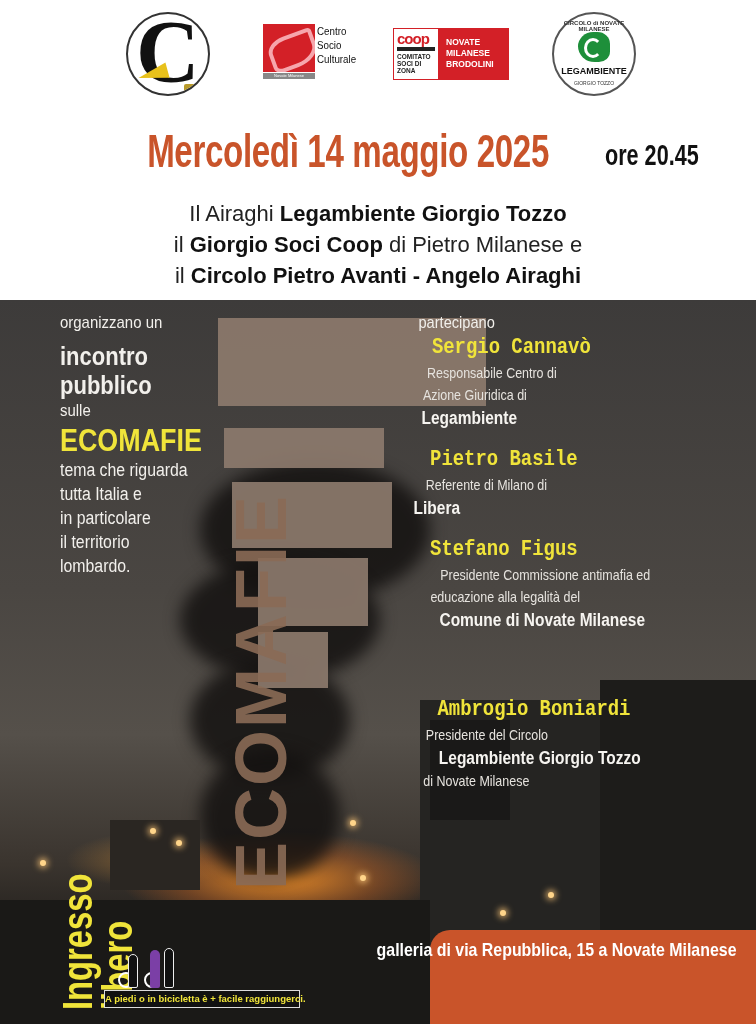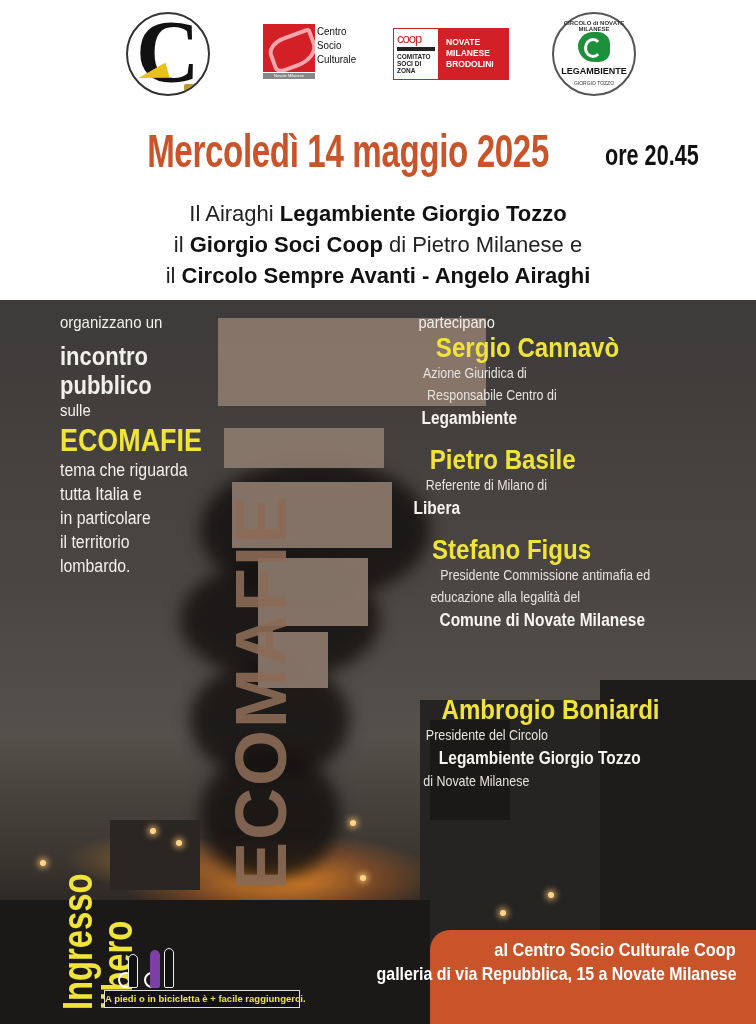--- a/index.html
+++ b/index.html
@@ -15,21 +15,21 @@
     .logo-c .badge { position:absolute; left:56px; top:70px; width:12px; height:8px; background:#b89a2a; border-radius:2px; }
 
     .logo-csc { left:263px; top:24px; width:100px; height:58px; }
     .logo-csc .sq { position:absolute; left:0; top:0; width:52px; height:48px; background:#d32027; overflow:hidden; }
     .logo-csc .sq::before { content:""; position:absolute; left:6px; top:10px; width:40px; height:26px; border:4px solid #f6a6ad; border-radius:40% 10% 50% 20%; transform:rotate(-20deg); }
     .logo-csc .strip { position:absolute; left:0; top:49px; width:52px; height:6px; background:#888; color:#fff; font-size:4px; line-height:6px; text-align:center; }
     .logo-csc .txt { position:absolute; left:54px; top:0; font-family:"Liberation Sans", sans-serif; font-size:11.5px; line-height:14px; color:#111; transform:scaleX(0.85); transform-origin:left top; white-space:pre-line; }
 
     .logo-coop { left:393px; top:28px; width:116px; height:52px; border:1px solid #d32027; background:#fff; }
     .logo-coop .l { position:absolute; left:3px; top:3px; width:38px; }
-    .logo-coop .coop { font-size:13px; font-weight:normal; color:#d32027; letter-spacing:-1px; line-height:14px; }
+    .logo-coop .coop { font-size:15px; font-weight:bold; color:#d32027; letter-spacing:-1px; line-height:14px; }
     .logo-coop .bar { width:38px; height:4px; background:#222; margin:1px 0 2px 0; }
     .logo-coop .sub { font-size:6.5px; font-weight:bold; line-height:7px; color:#222; white-space:pre-line; }
     .logo-coop .r { position:absolute; left:44px; top:0; width:71px; height:50px; background:#d32027; color:#fff; font-size:8.5px; font-weight:bold; line-height:11px; padding:8px 0 0 8px; white-space:pre-line; }
 
     .logo-leg { left:552px; top:12px; width:84px; height:84px; border-radius:50%; border:2px solid #555; background:#fff; }
     .logo-leg .ring-top { position:absolute; left:0; top:6px; width:80px; text-align:center; font-size:6px; color:#333; font-weight:bold; }
     .logo-leg .swan { position:absolute; left:24px; top:18px; width:32px; height:30px; background:#1e8f3a; border-radius:55% 45% 40% 60%; }
     .logo-leg .swan::after { content:""; position:absolute; left:6px; top:6px; width:12px; height:14px; border:3px solid #fff; border-radius:50%; border-right-color:transparent; }
     .logo-leg .name { position:absolute; left:0; top:52px; width:80px; text-align:center; font-size:9px; font-weight:bold; color:#111; }
     .logo-leg .ring-bot { position:absolute; left:0; top:66px; width:80px; text-align:center; font-size:5px; color:#333; }
@@ -61,21 +61,21 @@
     
     .left-col { position:absolute; left:60px; top:312px; width:190px; color:#f2f0ec; }
     .left-col .small { font-size:17px; line-height:22px; transform:scaleX(0.88); transform-origin:left; white-space:nowrap; }
     .left-col .big { font-size:25px; font-weight:bold; line-height:29px; transform:scaleX(0.88); transform-origin:left; white-space:nowrap; }
     .left-col .eco { font-size:32px; font-weight:bold; color:#f0e43a; line-height:36px; transform:scaleX(0.84); transform-origin:left; white-space:nowrap; }
     .left-col .theme { font-size:18px; line-height:24px; transform:scaleX(0.88); transform-origin:left; white-space:nowrap; }
 
     
     .right-col { position:absolute; right:30px; top:312px; width:320px; color:#f2f0ec; }
     .right-col .hdr { font-size:17px; line-height:22px; }
-    .right-col .name { font-size:28px; font-weight:bold; color:#f0e43a; line-height:28px; }
+    .right-col .name { font-size:22px; font-weight:bold; color:#f0e43a; line-height:28px;font-family:Liberation Mono, monospace; }
     .right-col .role { font-size:14.5px; line-height:22px; color:#e6e3de; }
     .right-col .org { font-size:18px; font-weight:bold; line-height:24px; color:#f6f4f0; }
     .right-col .gap { height:14px; }
     .cond { display:inline-block; transform:scaleX(0.86); transform-origin:right; white-space:nowrap; }
 
     
     .ingresso { position:absolute; left:58px; top:1010px; transform:rotate(-90deg); transform-origin:left top; white-space:nowrap; }
     .ingresso .w { display:block; font-size:42px; font-weight:bold; color:#f0e43a; line-height:40px; transform:scaleX(0.78); transform-origin:left; }
 
     .bike-group { position:absolute; left:118px; top:948px; width:70px; height:40px; }
@@ -130,21 +130,21 @@
   </div>
 
   <div class="date-line">
     <span class="date-wrap"><span class="date-main">Mercoledì 14 maggio 2025</span></span>
   </div>
   <span class="date-time" style="top:138px;">ore 20.45</span>
 
   <div class="org-lines">
     <div><span class="l">Il Airaghi </span><b>Legambiente Giorgio Tozzo</b></div>
     <div><span class="l">il </span><b>Giorgio Soci Coop</b><span class="l"> di Pietro Milanese e</span></div>
-    <div><span class="l">il </span><b>Circolo Sempre Avanti - Angelo Airaghi</b></div>
+    <div><span class="l">il </span><b>Circolo Pietro Avanti - Angelo Airaghi</b></div>
   </div>
 </div>
 
 <div class="photo">
 
   <div class="smoke" style="left:200px;top:160px;width:230px;height:140px;"></div>
   <div class="smoke" style="left:180px;top:260px;width:200px;height:120px;"></div>
   <div class="smoke" style="left:190px;top:360px;width:160px;height:120px;"></div>
   <div class="smoke" style="left:200px;top:450px;width:140px;height:130px;"></div>
 
@@ -184,22 +184,22 @@
   <div class="theme">in particolare</div>
   <div class="theme">il territorio</div>
   <div class="theme">lombardo.</div>
 </div>
 
 <div class="right-col">
   <div class="hdr"><span class="cond">partecipano</span></div>
 
   <div>
     <div class="name"><span class="cond">Sergio Cannavò</span></div>
+    <div class="role"><span class="cond">Responsabile Centro di</span></div>
     <div class="role"><span class="cond">Azione Giuridica di</span></div>
-    <div class="role"><span class="cond">Responsabile Centro di</span></div>
     <div class="org"><span class="cond">Legambiente</span></div>
   </div>
   <div class="gap" style="height:16px"></div>
 
   <div>
     <div class="name"><span class="cond">Pietro Basile</span></div>
     <div class="role"><span class="cond">Referente di Milano di</span></div>
     <div class="org"><span class="cond">Libera</span></div>
   </div>
   <div class="gap" style="height:16px"></div>
@@ -229,15 +229,14 @@
   <div class="wheel" style="left:0;"></div>
   <div class="wheel" style="left:26px;"></div>
   <div class="fig" style="left:10px;height:34px;background:#111;border:1px solid #eee;"></div>
   <div class="fig" style="left:32px;height:38px;background:#7b3fa6;"></div>
   <div class="fig" style="left:46px;height:40px;background:#111;border:1px solid #eee;"></div>
 </div>
 <div class="bike-banner">A piedi o in bicicletta è + facile raggiungerci.</div>
 
 <div class="venue"></div>
 <div class="venue-text">
-  <div class="v1"><span class="cond">al Centro Socio Culturale Coop</span></div>
   <div class="v2"><span class="cond">galleria di via Repubblica, 15 a Novate Milanese</span></div>
 </div>
 
 </body></html>

